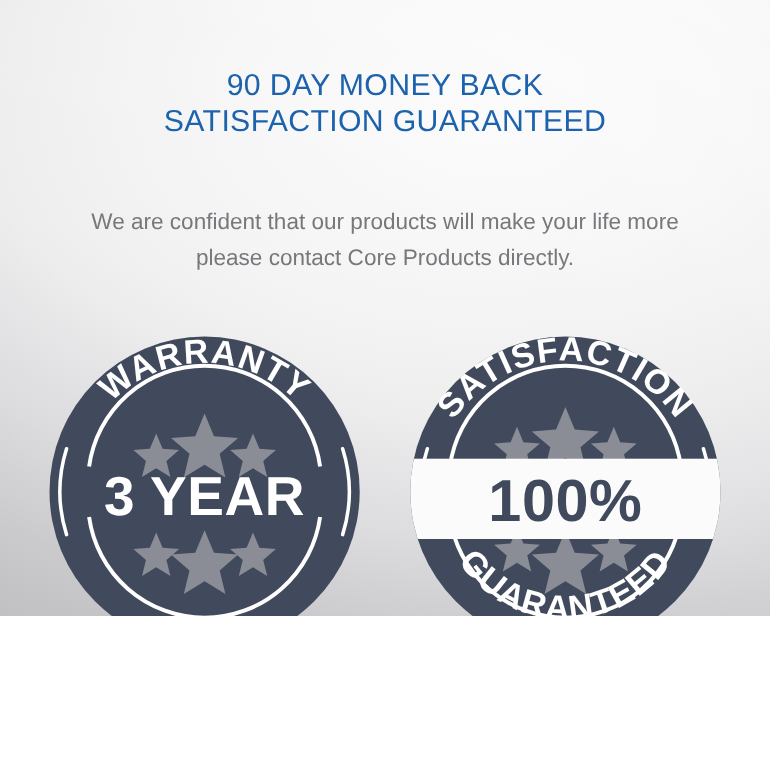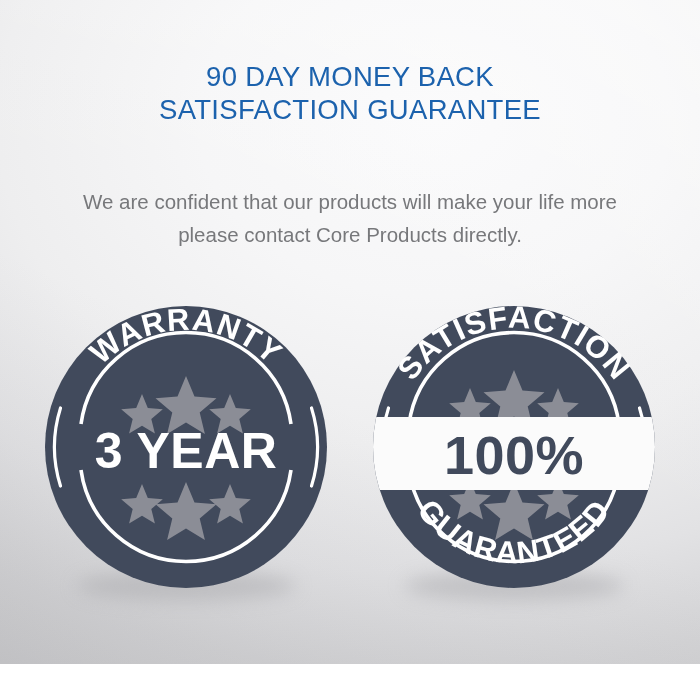--- a/index.html
+++ b/index.html
@@ -9,21 +9,21 @@
   body {
     width: 700px;
     height: 700px;
     font-family: "Liberation Sans", sans-serif;
     overflow: hidden;
   }
 
   #stage {
     position: relative;
     width: 700px;
-    height: 664px;
+    height: 560px;
     background:
       radial-gradient(ellipse 120% 95% at 62% 18%,
         #fafafb 0%,
         #f6f6f7 28%,
         #eeeeef 52%,
         #e2e2e4 72%,
         #d3d3d5 88%,
         #cbcbcd 100%);
     overflow: hidden;
   }
@@ -103,21 +103,21 @@
   .center-white { fill: #ffffff; font-size: 50px; letter-spacing: 0.5px; }
   .center-navy { fill: #414a5c; font-size: 54px; letter-spacing: 0.5px; }
 </style>
 </head>
 <body>
 
 <div id="stage">
 
   <div class="headline">
     <span class="l1">90 DAY MONEY BACK</span>
-    <span class="l2">SATISFACTION GUARANTEE</span>
+    <span class="l2">SATISFACTION GUARANTEED</span>
   </div>
 
   <div class="bodycopy">
     <span class="line">We are confident that our products will make your life more</span>
     <span class="line">please contact Core Products directly.</span>
   </div>
 
   <div class="badge-wrap" id="badge-warranty">
     <svg class="badge-svg" viewBox="0 0 300 300" xmlns="http://www.w3.org/2000/svg">
       <defs>

